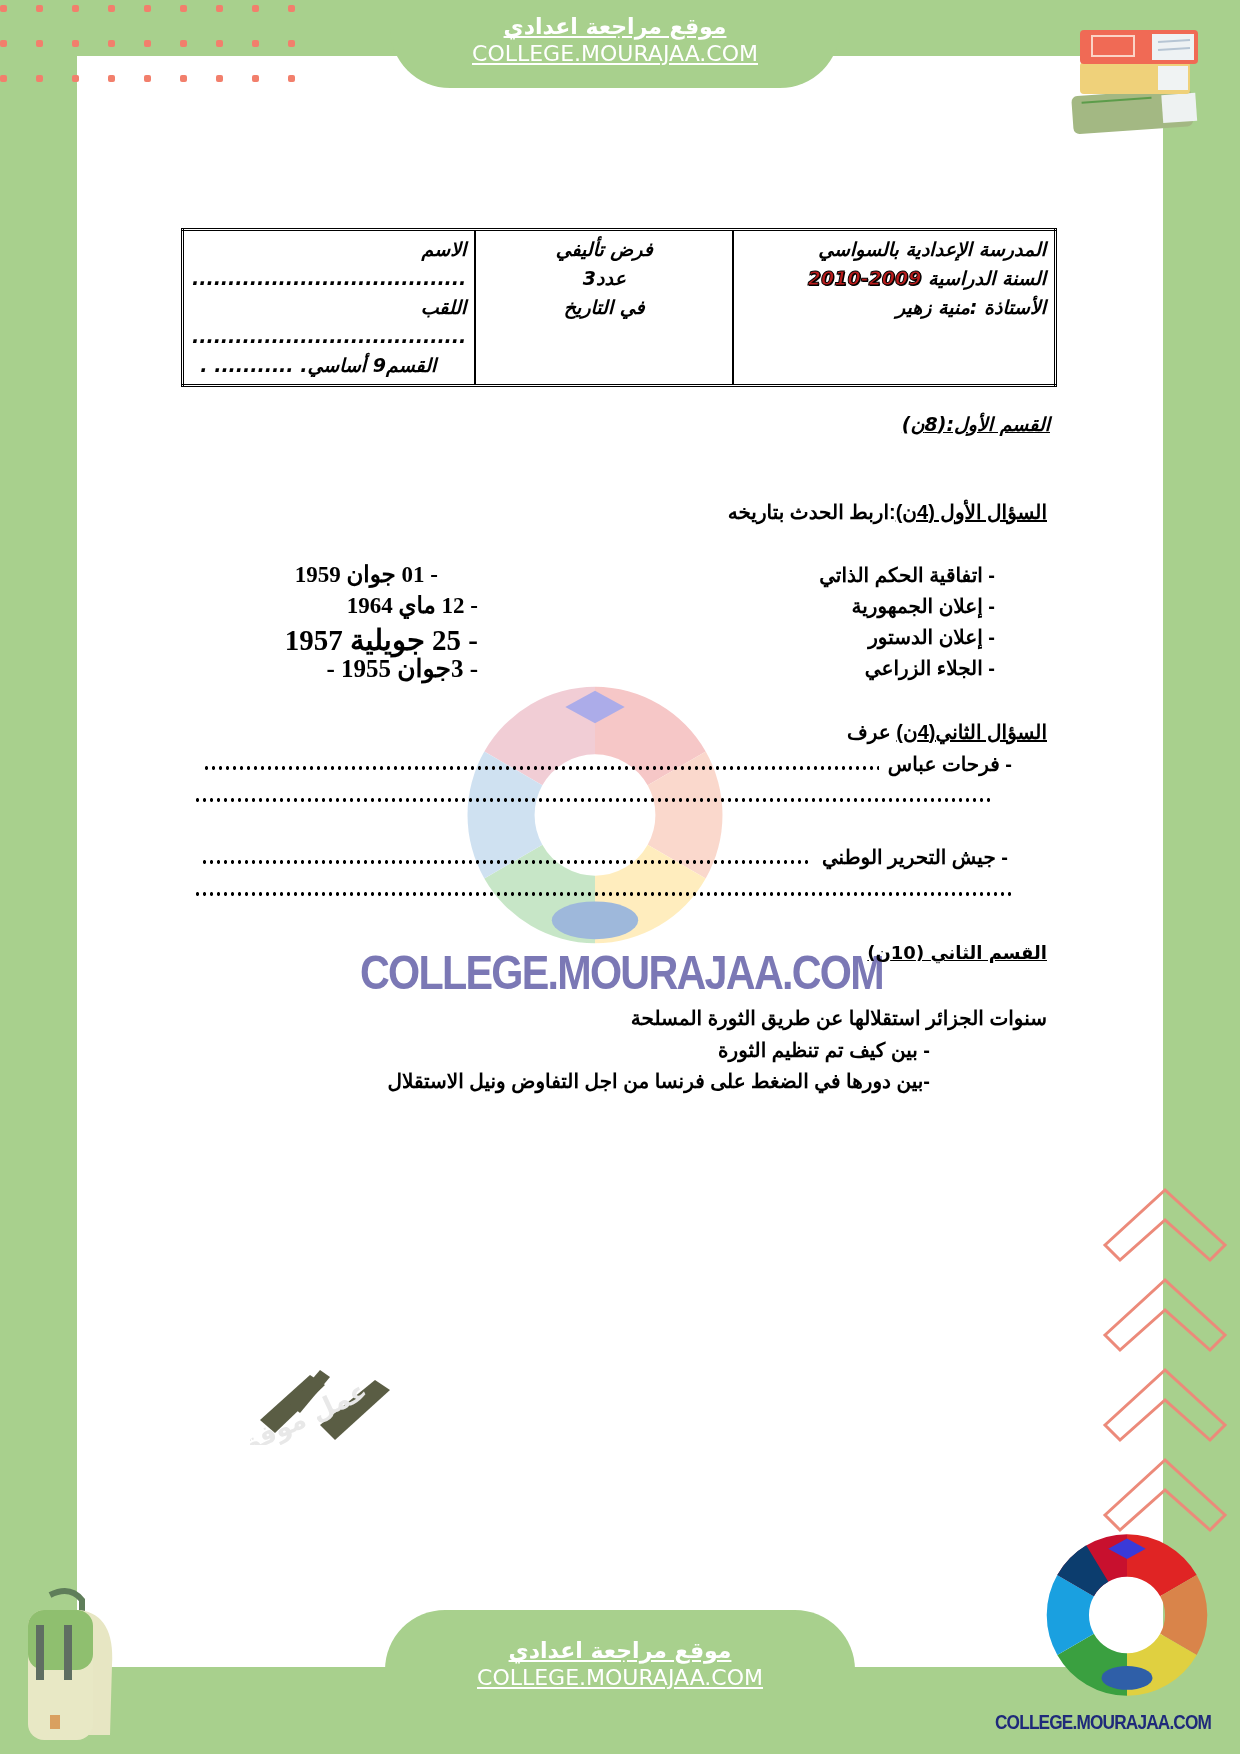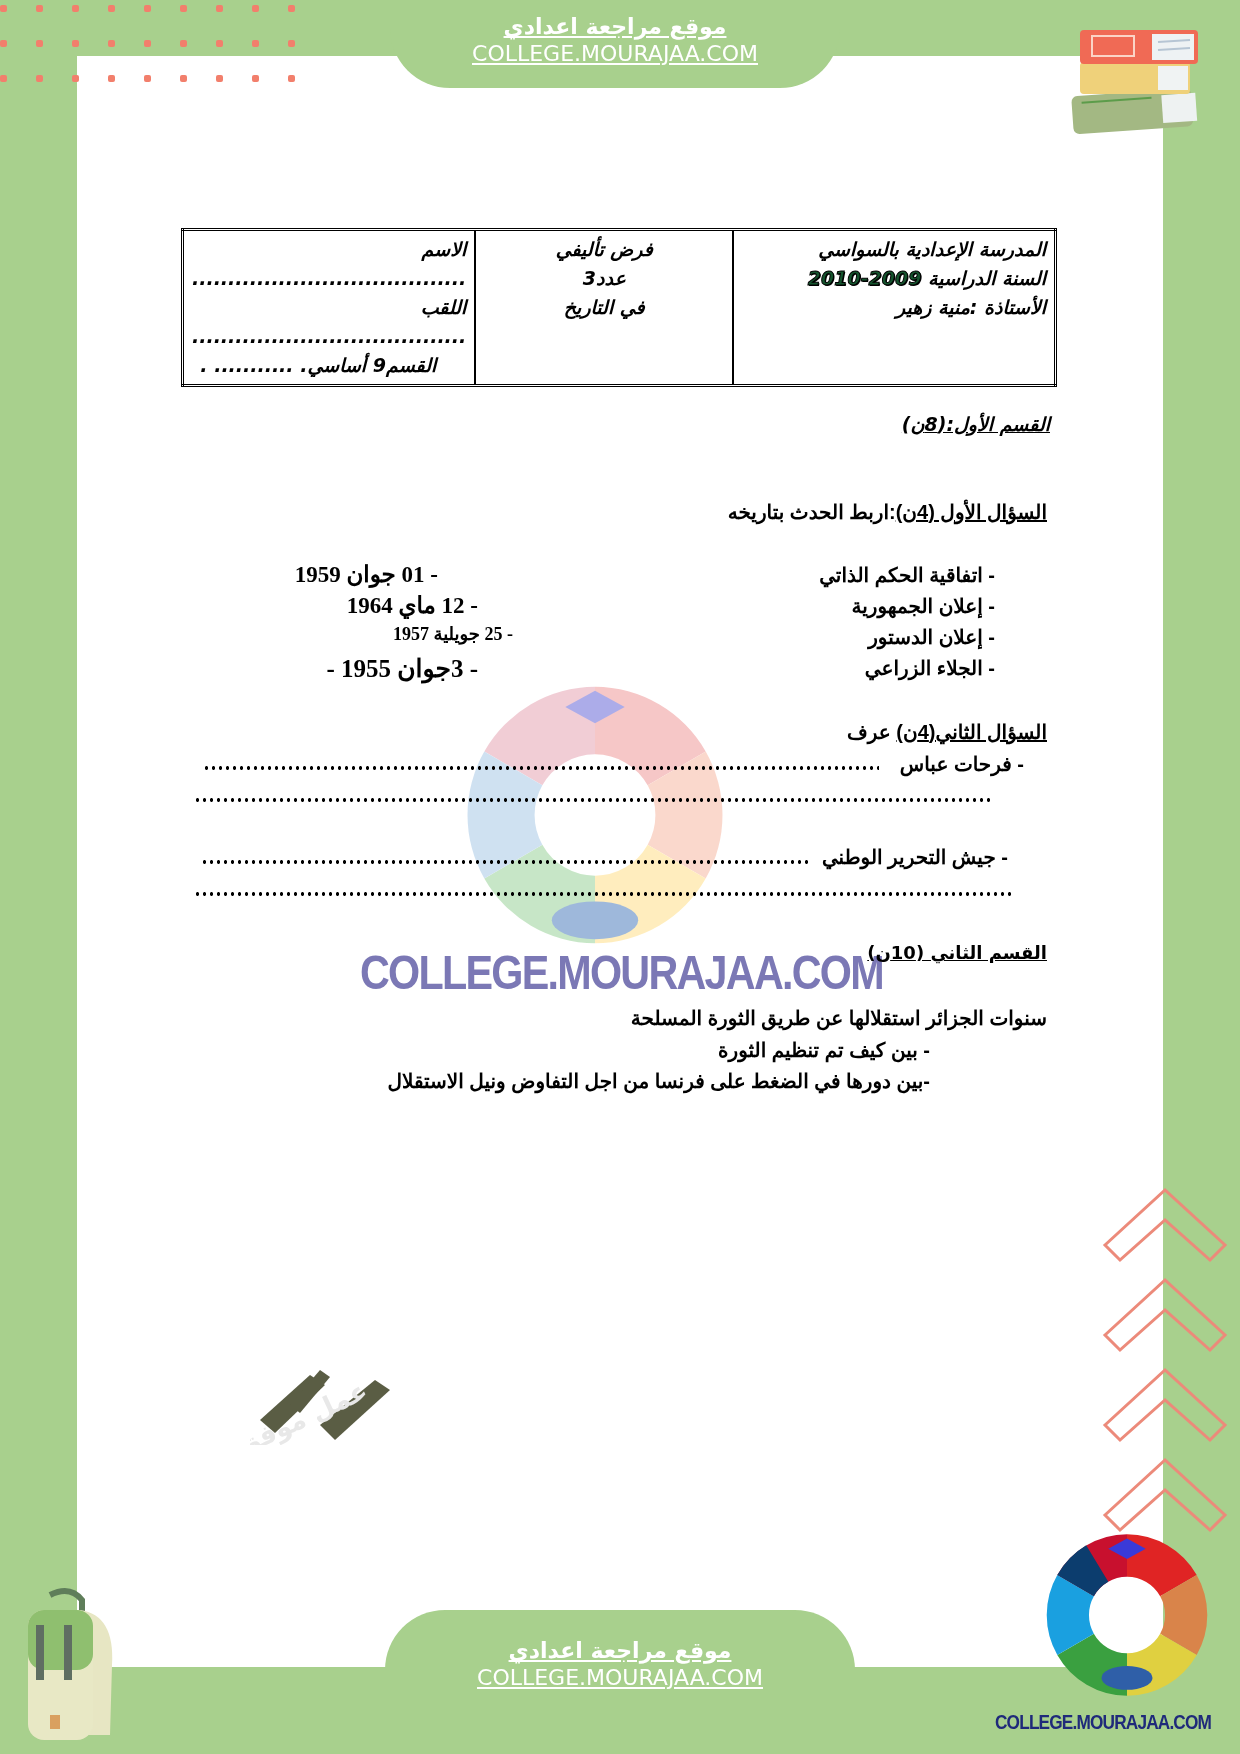--- a/index.html
+++ b/index.html
@@ -17,21 +17,21 @@
   .bag{position:absolute;left:20px;top:1585px;width:100px;height:165px;}
   .ring-br{position:absolute;left:1042px;top:1530px;width:170px;height:170px;}
   .brand-br{position:absolute;left:995px;top:1710px;width:230px;font-family:"Liberation Sans",sans-serif;font-weight:bold;font-size:21px;color:#1f2a7a;letter-spacing:-1px;transform:scaleX(0.82);transform-origin:left;}
   .chevrons{position:absolute;left:1100px;top:1185px;width:140px;height:360px;}
 
   .header-table{position:absolute;left:181px;top:228px;width:876px;height:136px;border:3px double #000;border-collapse:collapse;direction:rtl;}
   .header-table td{border:2px solid #000;vertical-align:top;padding:4px 8px;font-family:"DejaVu Sans",sans-serif;font-weight:bold;font-style:italic;font-size:19px;line-height:29px;}
   .c1{width:260px;text-align:right;}
   .c2{width:240px;text-align:center;}
   .c3{text-align:right;}
-  .outline{color:#14532d;-webkit-text-stroke:1px #000;text-shadow:1px 1px 0 #000;}
+  .outline{color:#b91c1c;-webkit-text-stroke:1px #000;text-shadow:1px 1px 0 #000;}
 
   .rtl{direction:rtl;}
   .txt{position:absolute;font-family:"Liberation Sans",sans-serif;font-weight:bold;font-size:20px;color:#000;white-space:nowrap;}
   .u{text-decoration:underline;}
   .dotline{position:absolute;height:4px;background-image:radial-gradient(circle,#000 1.6px,transparent 2px);background-size:7px 4px;background-repeat:repeat-x;}
   .wm-ring{position:absolute;left:460px;top:680px;width:270px;height:270px;opacity:0.55;}
   .wm-arc{position:absolute;left:420px;top:625px;width:360px;height:100px;font-family:"DejaVu Serif",serif;font-size:30px;color:#777;opacity:0.8;}
   .wm-brand{position:absolute;left:360px;top:945px;font-family:"Liberation Sans",sans-serif;font-weight:bold;font-size:48px;color:#7b78b5;letter-spacing:-2px;transform:scaleX(0.86);transform-origin:left;}
   .clip3d{position:absolute;left:250px;top:1345px;width:170px;height:100px;}
 </style>
@@ -137,27 +137,27 @@
   <span class="u">السؤال الأول (4ن)</span><span>:اربط الحدث بتاريخه</span>
 </div>
 
 <div class="txt rtl" style="right:245px;top:563px;">- اتفاقية الحكم الذاتي</div>
 <div class="txt rtl" style="right:245px;top:594px;">- إعلان الجمهورية</div>
 <div class="txt rtl" style="right:245px;top:625px;">- إعلان الدستور</div>
 <div class="txt rtl" style="right:245px;top:656px;">- الجلاء الزراعي</div>
 
 <div class="txt rtl" style="right:802px;top:561px;font-family:'Liberation Serif',serif;font-size:23px;">- 01 جوان 1959</div>
 <div class="txt rtl" style="right:762px;top:592px;font-family:'Liberation Serif',serif;font-size:23px;">- 12 ماي 1964</div>
-<div class="txt rtl" style="right:727px;top:623px;font-family:'Liberation Serif',serif;font-size:18px;">- 25 جويلية 1957</div>
+<div class="txt rtl" style="right:762px;top:623px;font-family:'Liberation Serif',serif;font-size:29px;">- 25 جويلية 1957</div>
 <div class="txt rtl" style="right:762px;top:654px;font-family:'Liberation Serif',serif;font-size:25px;">- 3جوان 1955 -</div>
 
 <div class="txt rtl" style="right:193px;top:720px;">
   <span class="u">السؤال الثاني(4ن)</span> <span>عرف</span>
 </div>
-<div class="txt rtl" style="right:216px;top:752px;">- فرحات عباس</div>
+<div class="txt rtl" style="right:228px;top:752px;">- فرحات عباس</div>
 <div class="dotline" style="left:203px;top:766px;width:676px;"></div>
 <div class="dotline" style="left:194px;top:798px;width:796px;"></div>
 
 <div class="txt rtl" style="right:232px;top:845px;">- جيش التحرير الوطني</div>
 <div class="dotline" style="left:201px;top:860px;width:607px;"></div>
 <div class="dotline" style="left:194px;top:892px;width:818px;"></div>
 
 <div class="wm-brand">COLLEGE.MOURAJAA.COM</div>
 
 <div class="txt rtl u" style="right:193px;top:942px;font-family:'DejaVu Sans',sans-serif;font-size:18px;">القسم الثاني (10ن)</div>

